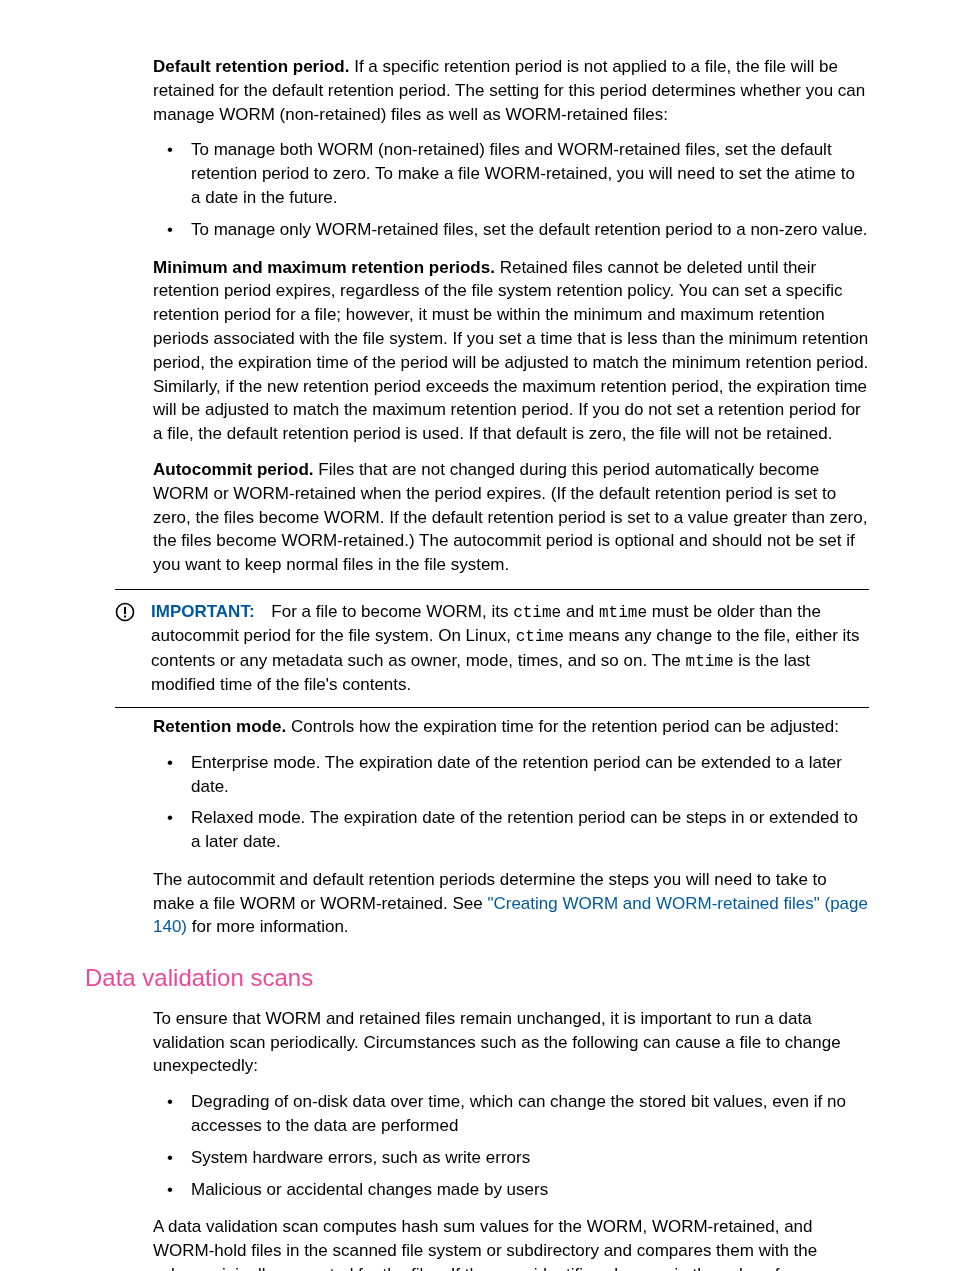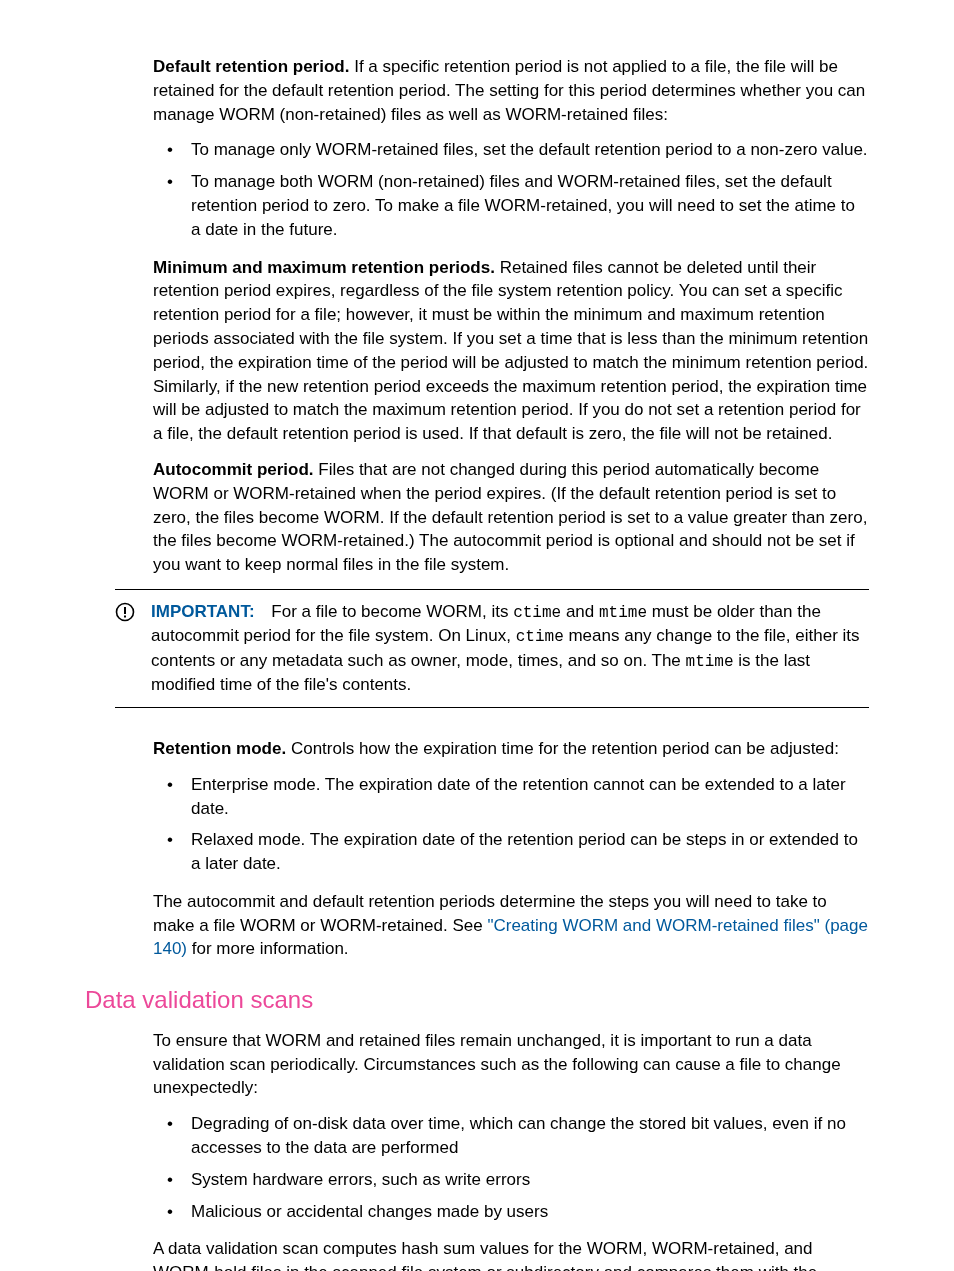--- a/index.html
+++ b/index.html
@@ -32,21 +32,21 @@
       font-size: 17px;
     }
     code, .mono {
       font-family: "Courier New", monospace;
       font-size: 16px;
     }
     .admonition {
       border-top: 1px solid #000;
       border-bottom: 1px solid #000;
       padding: 10px 0 10px 0;
-      margin: 12px 0 29px 0;
+      margin: 12px 0 7px 0;
     }
     .important-wrap {
       display: flex;
       align-items: flex-start;
       margin-left: 30px;
     }
     .important-wrap .icon {
       flex: 0 0 36px;
       padding-top: 2px;
     }
@@ -68,22 +68,22 @@
     }
   </style>
 </head>
 <body>
 
 <div class="content-block">
   <p class="para">
     <span class="bold-lead">Default retention period.</span><span> If a specific retention period is not applied to a file, the file will be retained for the default retention period. The setting for this period determines whether you can manage WORM (non-retained) files as well as WORM-retained files:</span>
   </p>
   <ul class="bullets">
+    <li>To manage both WORM (non-retained) files and WORM-retained files, set the default retention period to zero. To make a file WORM-retained, you will need to set the atime to a date in the future.</li>
     <li>To manage only WORM-retained files, set the default retention period to a non-zero value.</li>
-    <li>To manage both WORM (non-retained) files and WORM-retained files, set the default retention period to zero. To make a file WORM-retained, you will need to set the atime to a date in the future.</li>
   </ul>
 
   <p class="para">
     <span class="bold-lead">Minimum and maximum retention periods.</span><span> Retained files cannot be deleted until their retention period expires, regardless of the file system retention policy. You can set a specific retention period for a file; however, it must be within the minimum and maximum retention periods associated with the file system. If you set a time that is less than the minimum retention period, the expiration time of the period will be adjusted to match the minimum retention period. Similarly, if the new retention period exceeds the maximum retention period, the expiration time will be adjusted to match the maximum retention period. If you do not set a retention period for a file, the default retention period is used. If that default is zero, the file will not be retained.</span>
   </p>
 
   <p class="para">
     <span class="bold-lead">Autocommit period.</span><span> Files that are not changed during this period automatically become WORM or WORM-retained when the period expires. (If the default retention period is set to zero, the files become WORM. If the default retention period is set to a value greater than zero, the files become WORM-retained.) The autocommit period is optional and should not be set if you want to keep normal files in the file system.</span>
   </p>
 </div>
@@ -100,21 +100,21 @@
     <span class="important-label">IMPORTANT:</span>
     <span>For a file to become WORM, its </span><span class="mono">ctime</span><span> and </span><span class="mono">mtime</span><span> must be older than the autocommit period for the file system. On Linux, </span><span class="mono">ctime</span><span> means any change to the file, either its contents or any metadata such as owner, mode, times, and so on. The </span><span class="mono">mtime</span><span> is the last modified time of the file's contents.</span>
   </div>
 </div>
 
 <div class="content-block">
   <p class="para">
     <span class="bold-lead">Retention mode.</span><span> Controls how the expiration time for the retention period can be adjusted:</span>
   </p>
   <ul class="bullets">
-    <li>Enterprise mode. The expiration date of the retention cannot can be extended to a later date.</li>
+    <li>Enterprise mode. The expiration date of the retention period can be extended to a later date.</li>
     <li>Relaxed mode. The expiration date of the retention period can be steps in or extended to a later date.</li>
   </ul>
 
   <p class="para">
     <span>The autocommit and default retention periods determine the steps you will need to take to make a file WORM or WORM-retained. See </span><span class="link">"Creating WORM and WORM-retained files" (page 140)</span><span> for more information.</span>
   </p>
 </div>
 
 <h2 class="section-heading">Data validation scans</h2>
 

